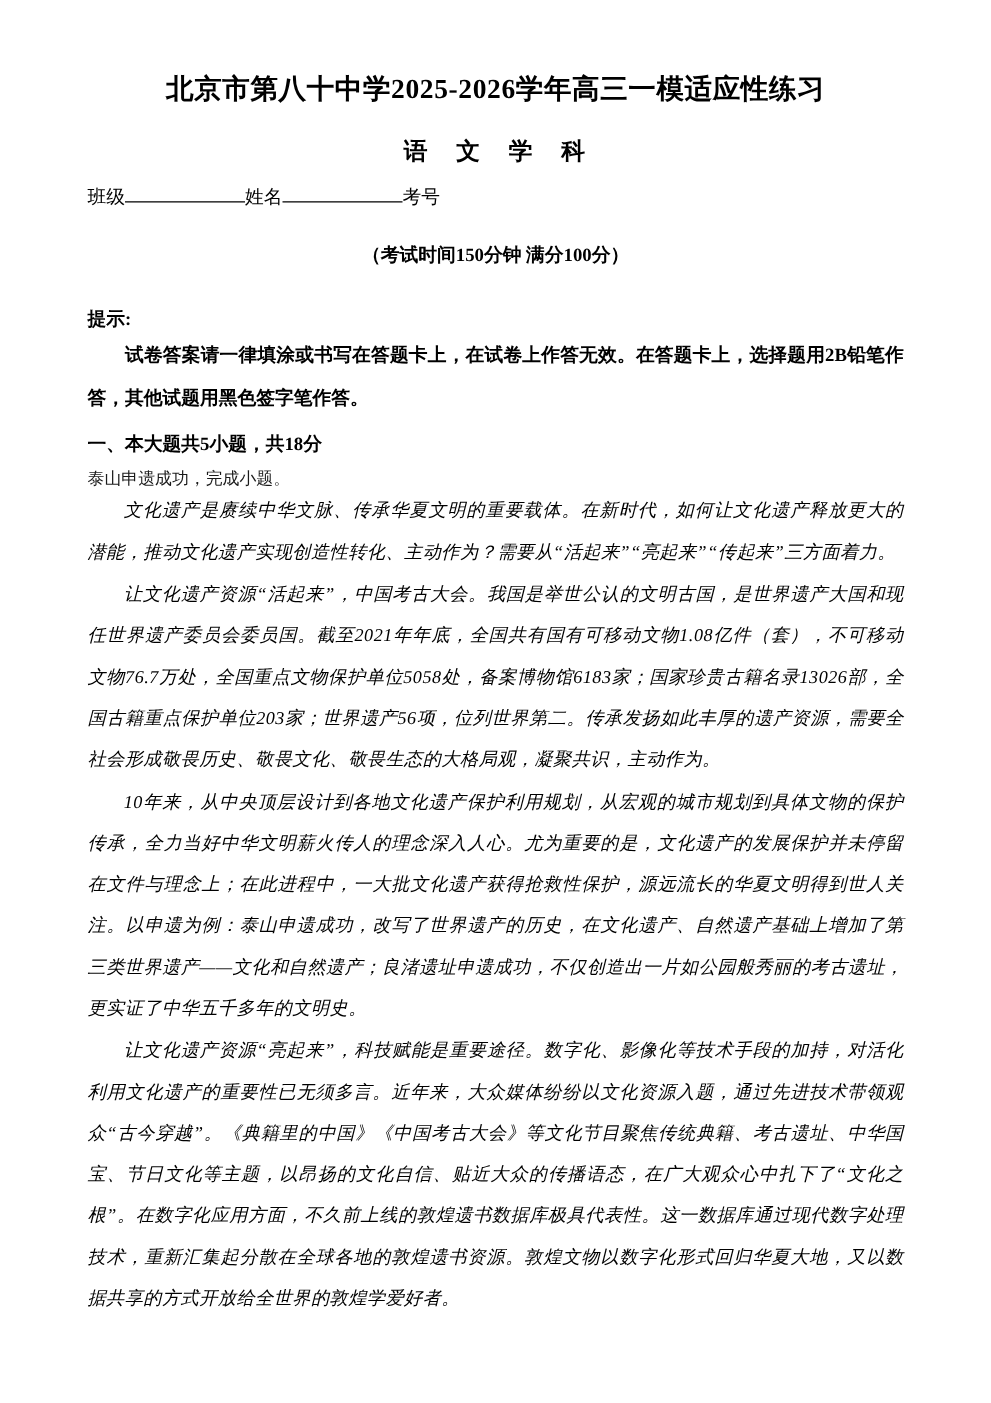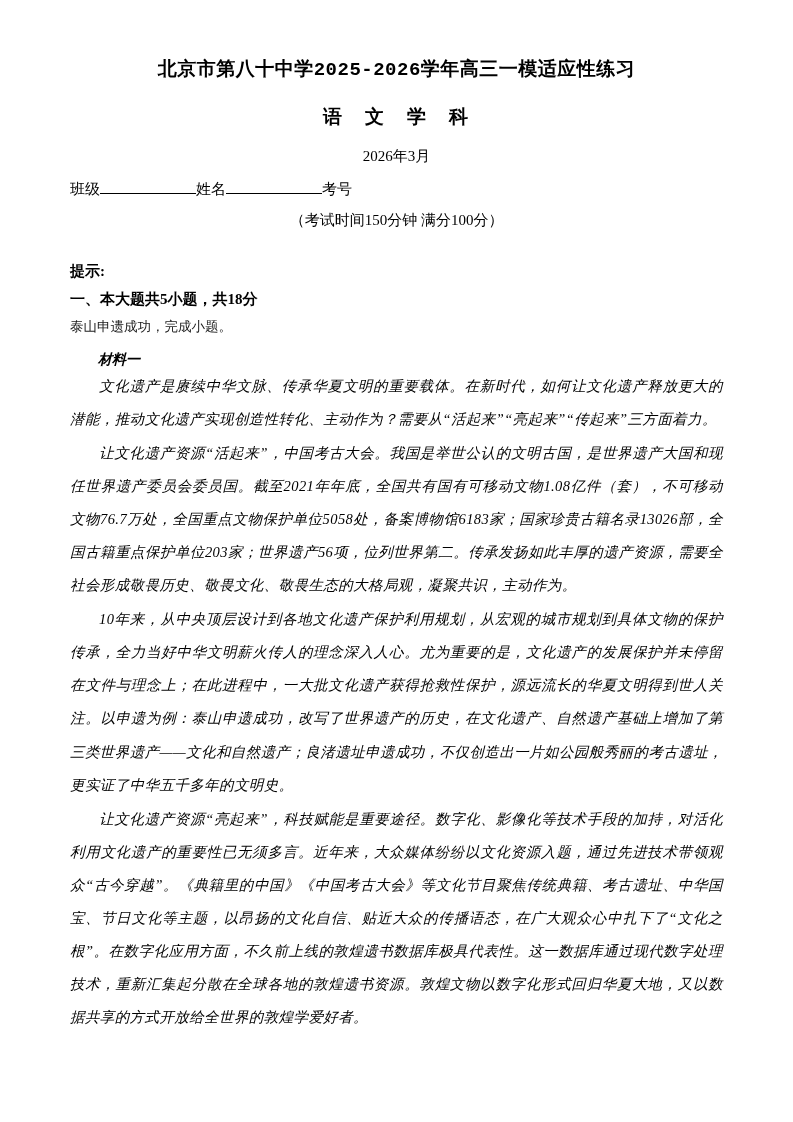--- a/index.html
+++ b/index.html
@@ -9,25 +9,24 @@
     color: #000000;
   }
   .page {
     width: 793px;
     min-height: 1122px;
     margin: 0 auto;
     background: #ffffff;
     padding: 56px 70px 40px 70px;
   }
   .title {
-    font-size: 19px;
+    font-size: 22px;
     font-weight: bold;
     text-align: center;
     letter-spacing: 0.5px;
-    font-family: Liberation Mono, monospace;
   }
   .subject {
     font-size: 19px;
     font-weight: bold;
     text-align: center;
     margin-top: 22px;
     letter-spacing: 2px;
   }
   .date {
     font-size: 15px;
@@ -41,23 +40,23 @@
   }
   .blank {
     display: inline-block;
     width: 96px;
     height: 15px;
     border-bottom: 1px solid #000;
     vertical-align: baseline;
   }
   .exam-info {
     font-size: 15px;
-    font-weight: normal;
+    font-weight: bold;
     text-align: center;
-    margin-top: 12px;
+    margin-top: 28px;
   }
   .notice-label {
     font-size: 15px;
     font-weight: bold;
     margin-top: 32px;
   }
   .notice-text {
     font-size: 15px;
     font-weight: bold;
     text-indent: 2em;
@@ -94,37 +93,36 @@
 </style>
 </head>
 <body>
 
 <div class="page">
 
   <h1 class="title">北京市第八十中学2025-2026学年高三一模适应性练习</h1>
 
   <h2 class="subject">语　文　学　科</h2>
 
-  <div class="date">2026年3月</div>
 
   <div class="fields">
     <span>班级</span><span class="blank"></span><span>姓名</span><span class="blank"></span><span>考号</span>
   </div>
 
   <div class="exam-info">（考试时间150分钟 满分100分）</div>
 
   <div class="notice">
     <div class="notice-label">提示:</div>
+    <p class="notice-text">试卷答案请一律填涂或书写在答题卡上，在试卷上作答无效。在答题卡上，选择题用2B铅笔作答，其他试题用黑色签字笔作答。</p>
   </div>
 
   <div class="section-heading">一、本大题共5小题，共18分</div>
 
   <p class="intro">泰山申遗成功，完成小题。</p>
 
   <div class="material">
-    <div class="material-label">材料一</div>
     <p class="para">文化遗产是赓续中华文脉、传承华夏文明的重要载体。在新时代，如何让文化遗产释放更大的潜能，推动文化遗产实现创造性转化、主动作为？需要从“活起来”“亮起来”“传起来”三方面着力。</p>
     <p class="para">让文化遗产资源“活起来”，中国考古大会。我国是举世公认的文明古国，是世界遗产大国和现任世界遗产委员会委员国。截至2021年年底，全国共有国有可移动文物1.08亿件（套），不可移动文物76.7万处，全国重点文物保护单位5058处，备案博物馆6183家；国家珍贵古籍名录13026部，全国古籍重点保护单位203家；世界遗产56项，位列世界第二。传承发扬如此丰厚的遗产资源，需要全社会形成敬畏历史、敬畏文化、敬畏生态的大格局观，凝聚共识，主动作为。</p>
     <p class="para">10年来，从中央顶层设计到各地文化遗产保护利用规划，从宏观的城市规划到具体文物的保护传承，全力当好中华文明薪火传人的理念深入人心。尤为重要的是，文化遗产的发展保护并未停留在文件与理念上；在此进程中，一大批文化遗产获得抢救性保护，源远流长的华夏文明得到世人关注。以申遗为例：泰山申遗成功，改写了世界遗产的历史，在文化遗产、自然遗产基础上增加了第三类世界遗产——文化和自然遗产；良渚遗址申遗成功，不仅创造出一片如公园般秀丽的考古遗址，更实证了中华五千多年的文明史。</p>
     <p class="para">让文化遗产资源“亮起来”，科技赋能是重要途径。数字化、影像化等技术手段的加持，对活化利用文化遗产的重要性已无须多言。近年来，大众媒体纷纷以文化资源入题，通过先进技术带领观众“古今穿越”。《典籍里的中国》《中国考古大会》等文化节目聚焦传统典籍、考古遗址、中华国宝、节日文化等主题，以昂扬的文化自信、贴近大众的传播语态，在广大观众心中扎下了“文化之根”。在数字化应用方面，不久前上线的敦煌遗书数据库极具代表性。这一数据库通过现代数字处理技术，重新汇集起分散在全球各地的敦煌遗书资源。敦煌文物以数字化形式回归华夏大地，又以数据共享的方式开放给全世界的敦煌学爱好者。</p>
   </div>
 
 </div>
 
 </body></html>

